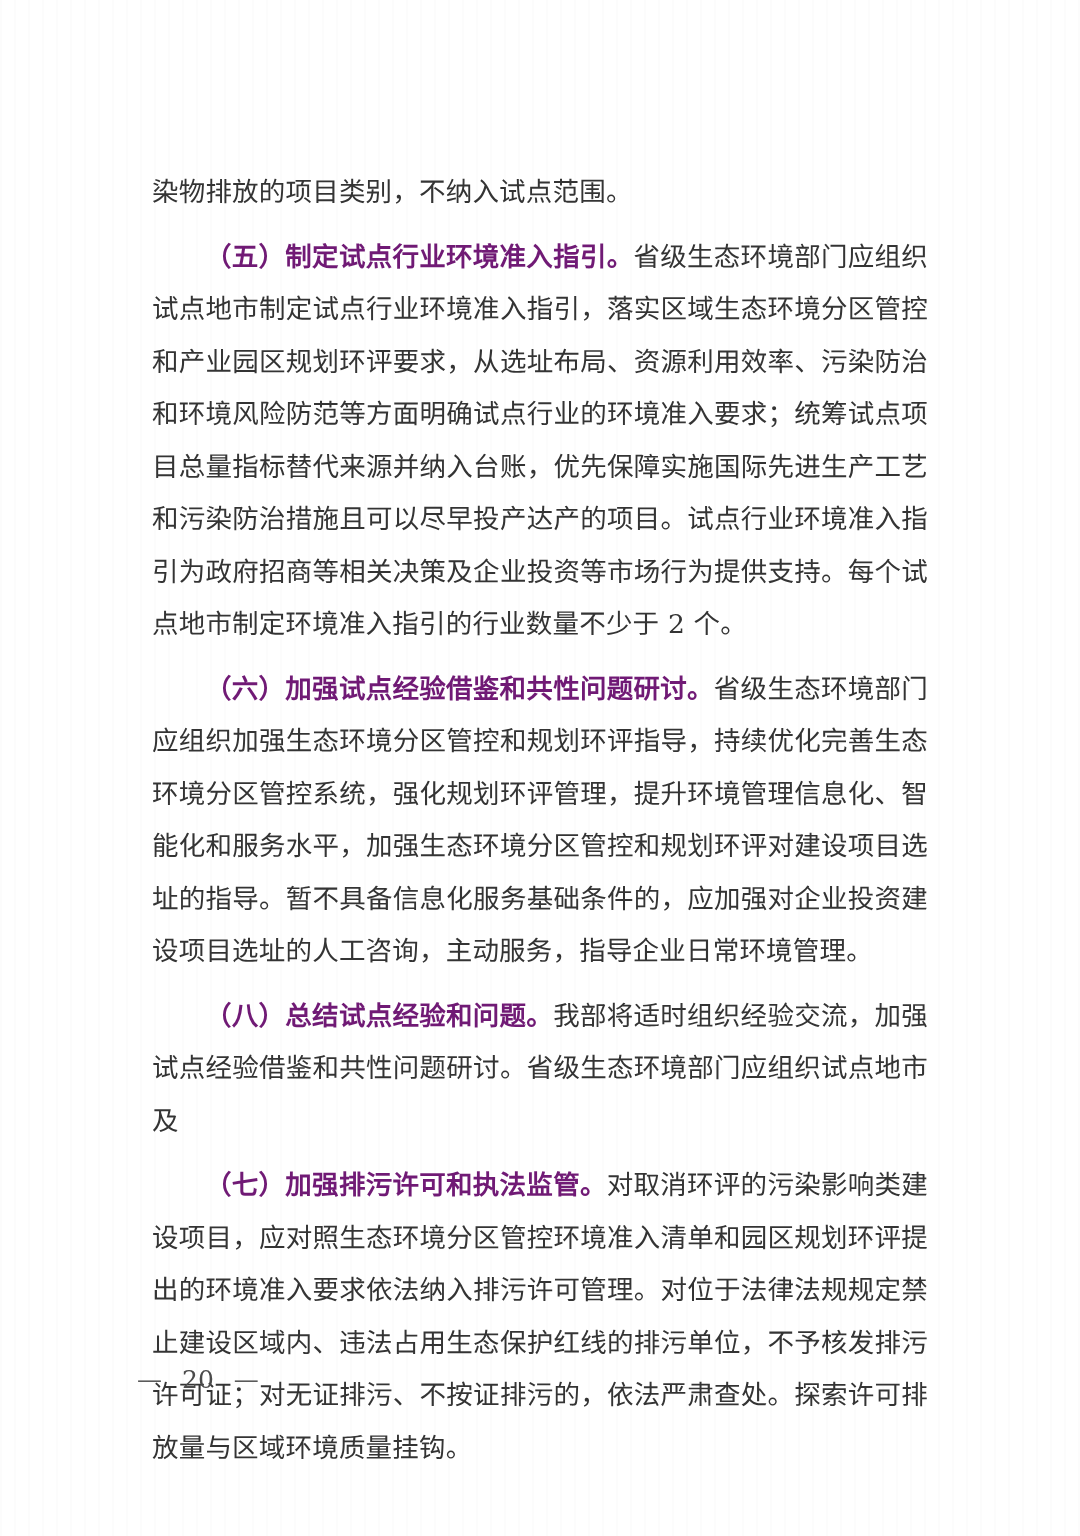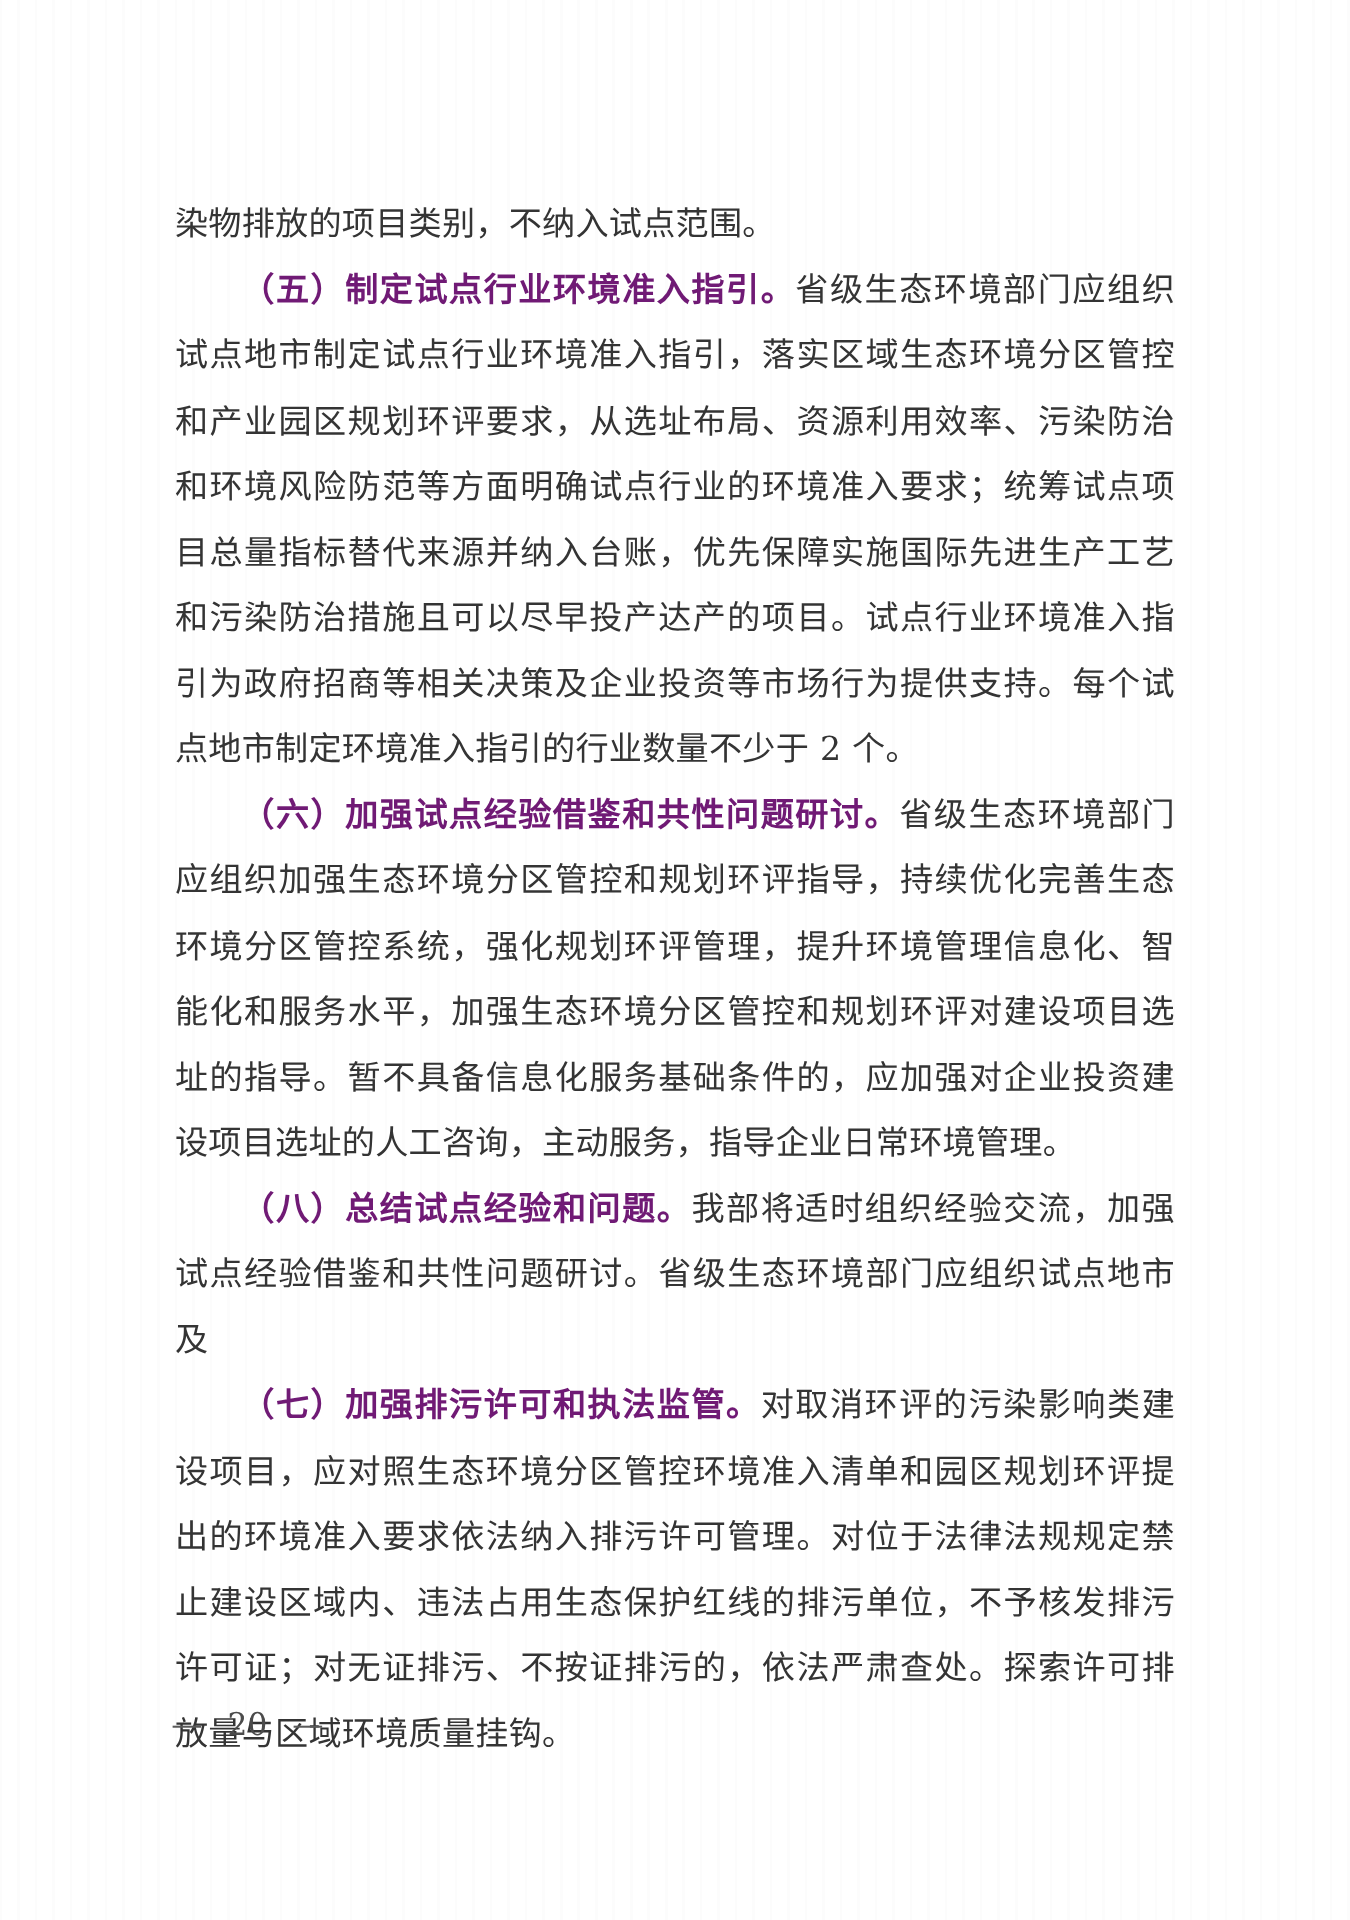--- a/index.html
+++ b/index.html
@@ -27,21 +27,21 @@
     width: 1080px;
     height: 1536px;
   }
   .content {
     position: absolute;
     top: 154px;
     left: 140px;
     width: 800px;
   }
   .para {
-    margin: 0;
+    margin: 12px;
     font-size: 26.5px;
     line-height: 52.5px;
     color: #343434;
     text-align: justify;
     text-justify: inter-ideograph;
     letter-spacing: 0.2px;
   }
   .para.indent {
     text-indent: 2em;
   }

